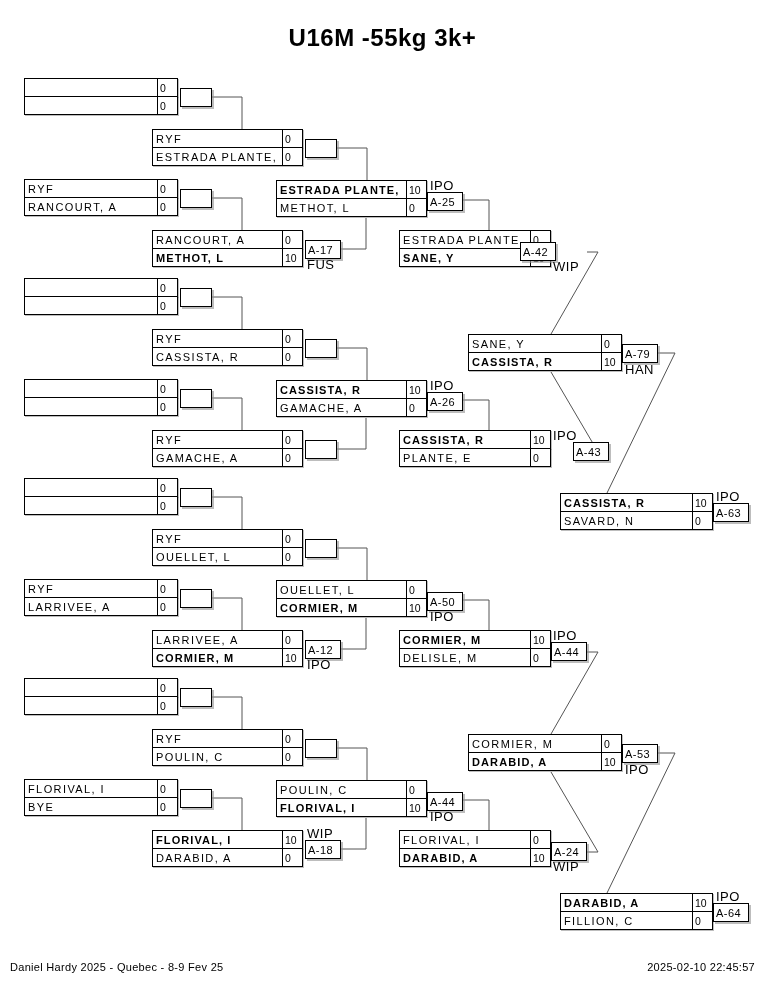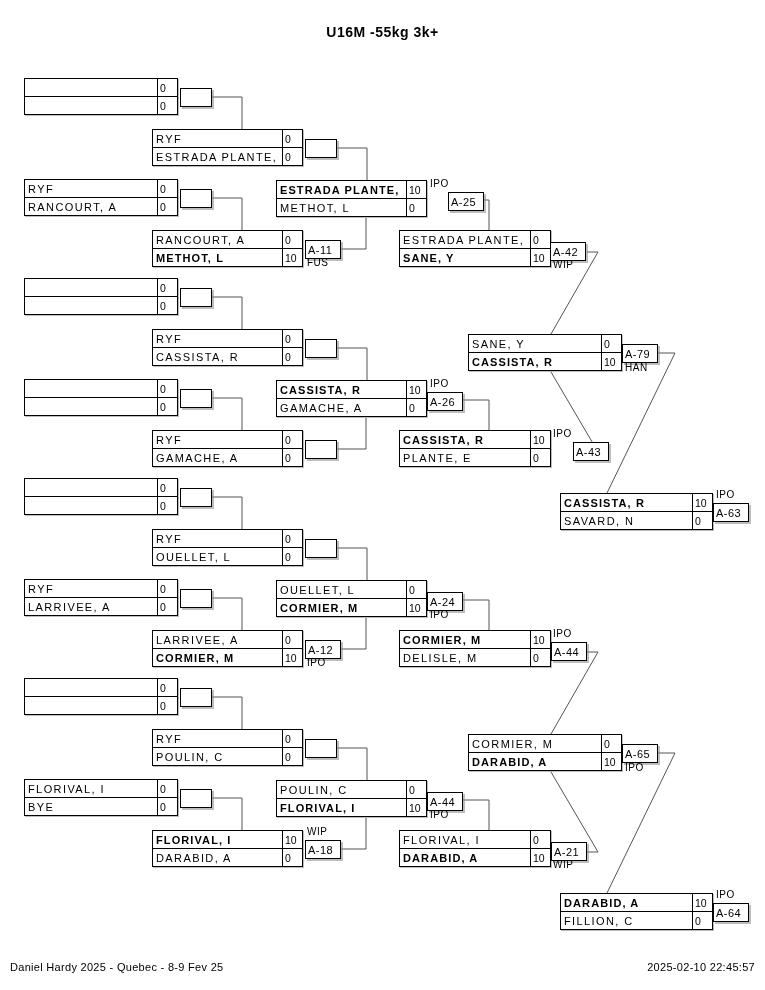--- a/index.html
+++ b/index.html
@@ -1,28 +1,28 @@
 <!DOCTYPE html>
 <html><head>
 <meta charset="utf-8">
 <style>
   html,body{margin:0;padding:0;background:#fff;}
   body{width:765px;height:990px;position:relative;font-family:"Liberation Sans",sans-serif;color:#000;}
   #stage{position:absolute;left:0;top:0;width:765px;height:990px;overflow:hidden;background:#fff;}
-  .title{position:absolute;left:0;right:0;top:24px;text-align:center;font-size:14px;font-weight:bold;letter-spacing:.5px;}
+  .title{position:absolute;left:0;right:0;top:24px;text-align:center;font-size:24px;font-weight:bold;letter-spacing:.5px;}
   svg.wires{position:absolute;left:0;top:0;pointer-events:none;}
   .mbox{position:absolute;background:#fff;}
   .mrow{box-sizing:border-box;height:19px;border:1px solid #000;display:flex;align-items:center;background:#fff;box-shadow:1px 1px 0 rgba(145,145,145,.6);}
   .mrow + .mrow{margin-top:-1px;}
   .nm{flex:1;padding-left:3px;font-size:11px;letter-spacing:1.4px;white-space:nowrap;overflow:hidden;}
   .nm.w{font-weight:bold;letter-spacing:1.1px;}
   .sc{box-sizing:border-box;width:20px;height:100%;border-left:1px solid #000;padding-left:2px;font-size:10.5px;display:flex;align-items:center;}
   .jbox{position:absolute;box-sizing:border-box;width:32px;height:19px;border:1px solid #000;background:#fff;box-shadow:2px 2px 0 rgba(145,145,145,.6);}
   .mcode{position:absolute;box-sizing:border-box;width:36px;height:19px;border:1px solid #000;background:#fff;box-shadow:2px 2px 0 rgba(145,145,145,.6);font-size:11px;letter-spacing:.5px;display:flex;align-items:center;padding-left:2px;}
-  .ann{position:absolute;font-size:10px;letter-spacing:.5px;}
+  .ann{position:absolute;font-size:13px;letter-spacing:.5px;}
   .footer{position:absolute;top:961px;font-size:11px;letter-spacing:.3px;}
   .footer.l{left:10px;}
   .footer.r{right:10px;text-align:right;}
 </style>
 </head>
 <body>
 
 <div id="stage">
 
   <div class="title">U16M -55kg 3k+</div>
@@ -99,47 +99,47 @@
   <div class="mbox" style="left:152px;top:230px;width:151px">
     <div class="mrow">
         <span class="nm">RANCOURT, A</span>
         <span class="sc">0</span>
       </div>
     <div class="mrow">
         <span class="nm w">METHOT, L</span>
         <span class="sc">10</span>
       </div>
   </div>
-  <div class="mcode" style="left:305px;top:240px">A-11</div>
+  <div class="mcode" style="left:305px;top:240px">A-17</div>
   <div class="ann" style="left:307px;top:257px">FUS</div>
 
   <div class="mbox" style="left:276px;top:180px;width:151px">
     <div class="mrow">
         <span class="nm w">ESTRADA PLANTE,</span>
         <span class="sc">10</span>
       </div>
     <div class="mrow">
         <span class="nm">METHOT, L</span>
         <span class="sc">0</span>
       </div>
   </div>
-  <div class="mcode" style="left:448px;top:192px">A-25</div>
+  <div class="mcode" style="left:427px;top:192px">A-25</div>
   <div class="ann" style="left:430px;top:178px">IPO</div>
 
   <div class="mbox" style="left:399px;top:230px;width:152px">
     <div class="mrow">
         <span class="nm">ESTRADA PLANTE,</span>
         <span class="sc">0</span>
       </div>
     <div class="mrow">
         <span class="nm w">SANE, Y</span>
         <span class="sc">10</span>
       </div>
   </div>
-  <div class="mcode" style="left:550px;top:242px">A-42</div>
+  <div class="mcode" style="left:520px;top:242px">A-42</div>
   <div class="ann" style="left:553px;top:259px">WIP</div>
 
   <div class="mbox" style="left:24px;top:278px;width:154px">
     <div class="mrow">
         <span class="nm"></span>
         <span class="sc">0</span>
       </div>
     <div class="mrow">
         <span class="nm"></span>
         <span class="sc">0</span>
@@ -255,21 +255,21 @@
   <div class="mbox" style="left:276px;top:580px;width:151px">
     <div class="mrow">
         <span class="nm">OUELLET, L</span>
         <span class="sc">0</span>
       </div>
     <div class="mrow">
         <span class="nm w">CORMIER, M</span>
         <span class="sc">10</span>
       </div>
   </div>
-  <div class="mcode" style="left:427px;top:592px">A-24</div>
+  <div class="mcode" style="left:427px;top:592px">A-50</div>
   <div class="ann" style="left:430px;top:609px">IPO</div>
 
   <div class="mbox" style="left:399px;top:630px;width:152px">
     <div class="mrow">
         <span class="nm w">CORMIER, M</span>
         <span class="sc">10</span>
       </div>
     <div class="mrow">
         <span class="nm">DELISLE, M</span>
         <span class="sc">0</span>
@@ -340,21 +340,21 @@
   <div class="mbox" style="left:399px;top:830px;width:152px">
     <div class="mrow">
         <span class="nm">FLORIVAL, I</span>
         <span class="sc">0</span>
       </div>
     <div class="mrow">
         <span class="nm w">DARABID, A</span>
         <span class="sc">10</span>
       </div>
   </div>
-  <div class="mcode" style="left:551px;top:842px">A-21</div>
+  <div class="mcode" style="left:551px;top:842px">A-24</div>
   <div class="ann" style="left:553px;top:859px">WIP</div>
 
   <div class="mbox" style="left:468px;top:334px;width:154px">
     <div class="mrow">
         <span class="nm">SANE, Y</span>
         <span class="sc">0</span>
       </div>
     <div class="mrow">
         <span class="nm w">CASSISTA, R</span>
         <span class="sc">10</span>
@@ -366,21 +366,21 @@
   <div class="mbox" style="left:468px;top:734px;width:154px">
     <div class="mrow">
         <span class="nm">CORMIER, M</span>
         <span class="sc">0</span>
       </div>
     <div class="mrow">
         <span class="nm w">DARABID, A</span>
         <span class="sc">10</span>
       </div>
   </div>
-  <div class="mcode" style="left:622px;top:744px">A-65</div>
+  <div class="mcode" style="left:622px;top:744px">A-53</div>
   <div class="ann" style="left:625px;top:762px">IPO</div>
 
   <div class="mbox" style="left:560px;top:493px;width:153px">
     <div class="mrow">
         <span class="nm w">CASSISTA, R</span>
         <span class="sc">10</span>
       </div>
     <div class="mrow">
         <span class="nm">SAVARD, N</span>
         <span class="sc">0</span>

